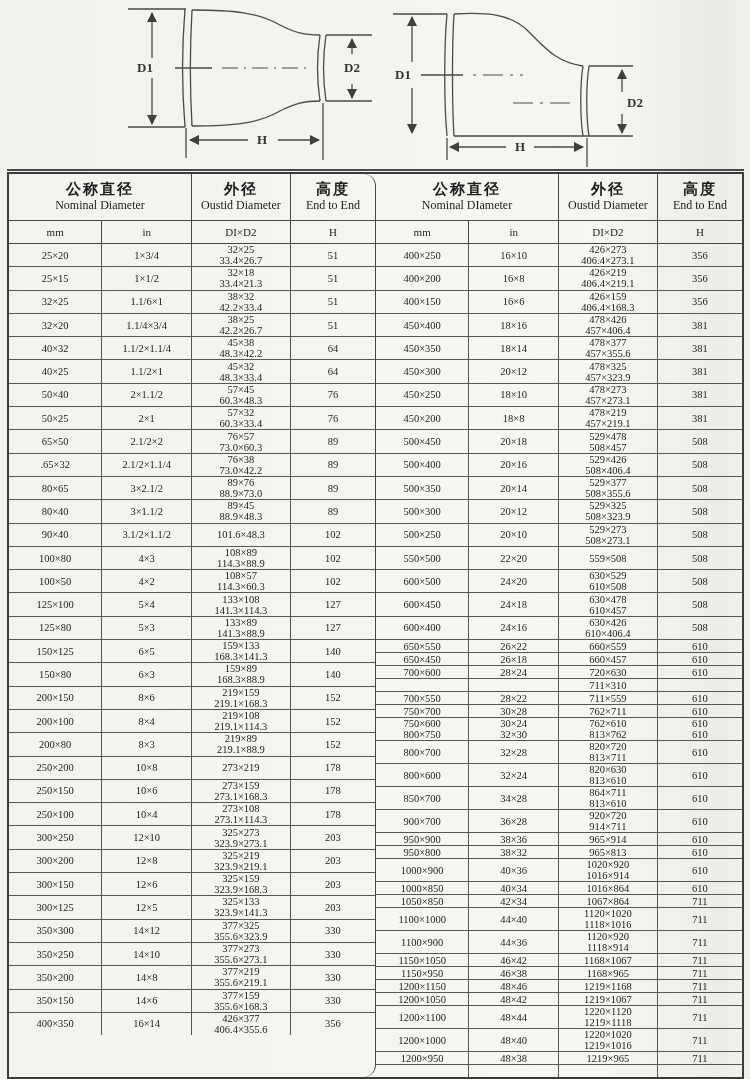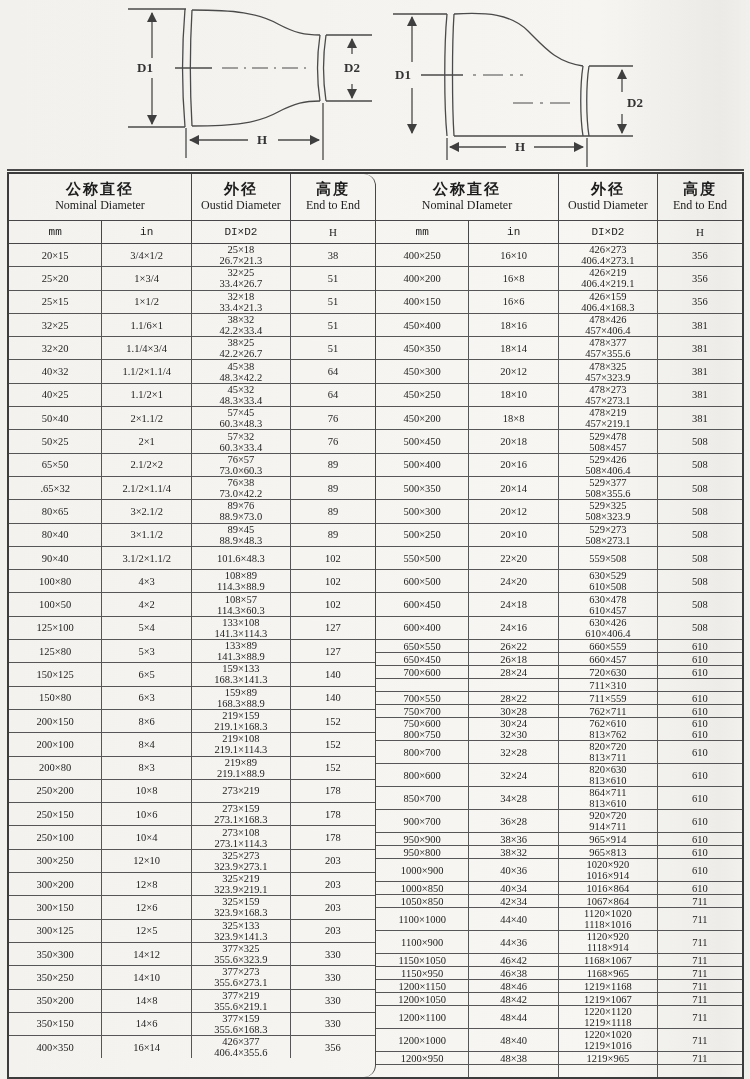--- a/index.html
+++ b/index.html
@@ -23,21 +23,21 @@
   }
   .half{width:50%;display:flex;flex-direction:column;border-radius:12px;}
   .half.left{border-right:1px solid #474747;}
   .thead{display:grid;grid-template-columns:50% 27% 23%;border-bottom:1px solid #474747;height:46px;}
   .thead .th{display:flex;flex-direction:column;justify-content:center;align-items:center;text-align:center;overflow:hidden;}
   .thead .th:not(:last-child){border-right:1px solid #474747;}
   .th .zh{font-size:15px;font-weight:bold;letter-spacing:2px;line-height:17px;}
   .th .en{font-size:12px;line-height:15px;white-space:nowrap;}
   .subhead{display:grid;grid-template-columns:25.5% 24.5% 27% 23%;border-bottom:1px solid #474747;height:22px;}
   .subhead>div{display:flex;justify-content:center;align-items:center;font-size:11px;}
-  .subhead>div:not(:last-child){border-right:1px solid #474747;font-family:Liberation Mono, monospace;}
+  .subhead>div:not(:last-child){border-right:1px solid #474747;}
   .tbody{display:flex;flex-direction:column;}
   .row{display:grid;grid-template-columns:25.5% 24.5% 27% 23%;border-bottom:1px solid #565656;min-height:22.3px;}
   .row.c{min-height:12px;}
   .tbody .row:last-child{border-bottom:none;}
   .cell{display:flex;flex-direction:column;justify-content:center;align-items:center;text-align:center;
         font-size:10.5px;line-height:11px;overflow:hidden;}
   .cell:not(:last-child){border-right:1px solid #565656;}
 </style>
 </head>
 <body>
@@ -135,35 +135,20 @@
       </div>
       <div class="subhead">
         <div>mm</div>
         <div>in</div>
         <div>DI×D2</div>
         <div>H</div>
       </div>
       <div class="tbody">
           <div class="row">
             <div class="cell">
-              <div>20×15</div>
-            </div>
-            <div class="cell">
-              <div>3/4×1/2</div>
-            </div>
-            <div class="cell">
-              <div>25×18</div>
-              <div>26.7×21.3</div>
-            </div>
-            <div class="cell">
-              <div>38</div>
-            </div>
-          </div>
-          <div class="row">
-            <div class="cell">
               <div>25×20</div>
             </div>
             <div class="cell">
               <div>1×3/4</div>
             </div>
             <div class="cell">
               <div>32×25</div>
               <div>33.4×26.7</div>
             </div>
             <div class="cell">

